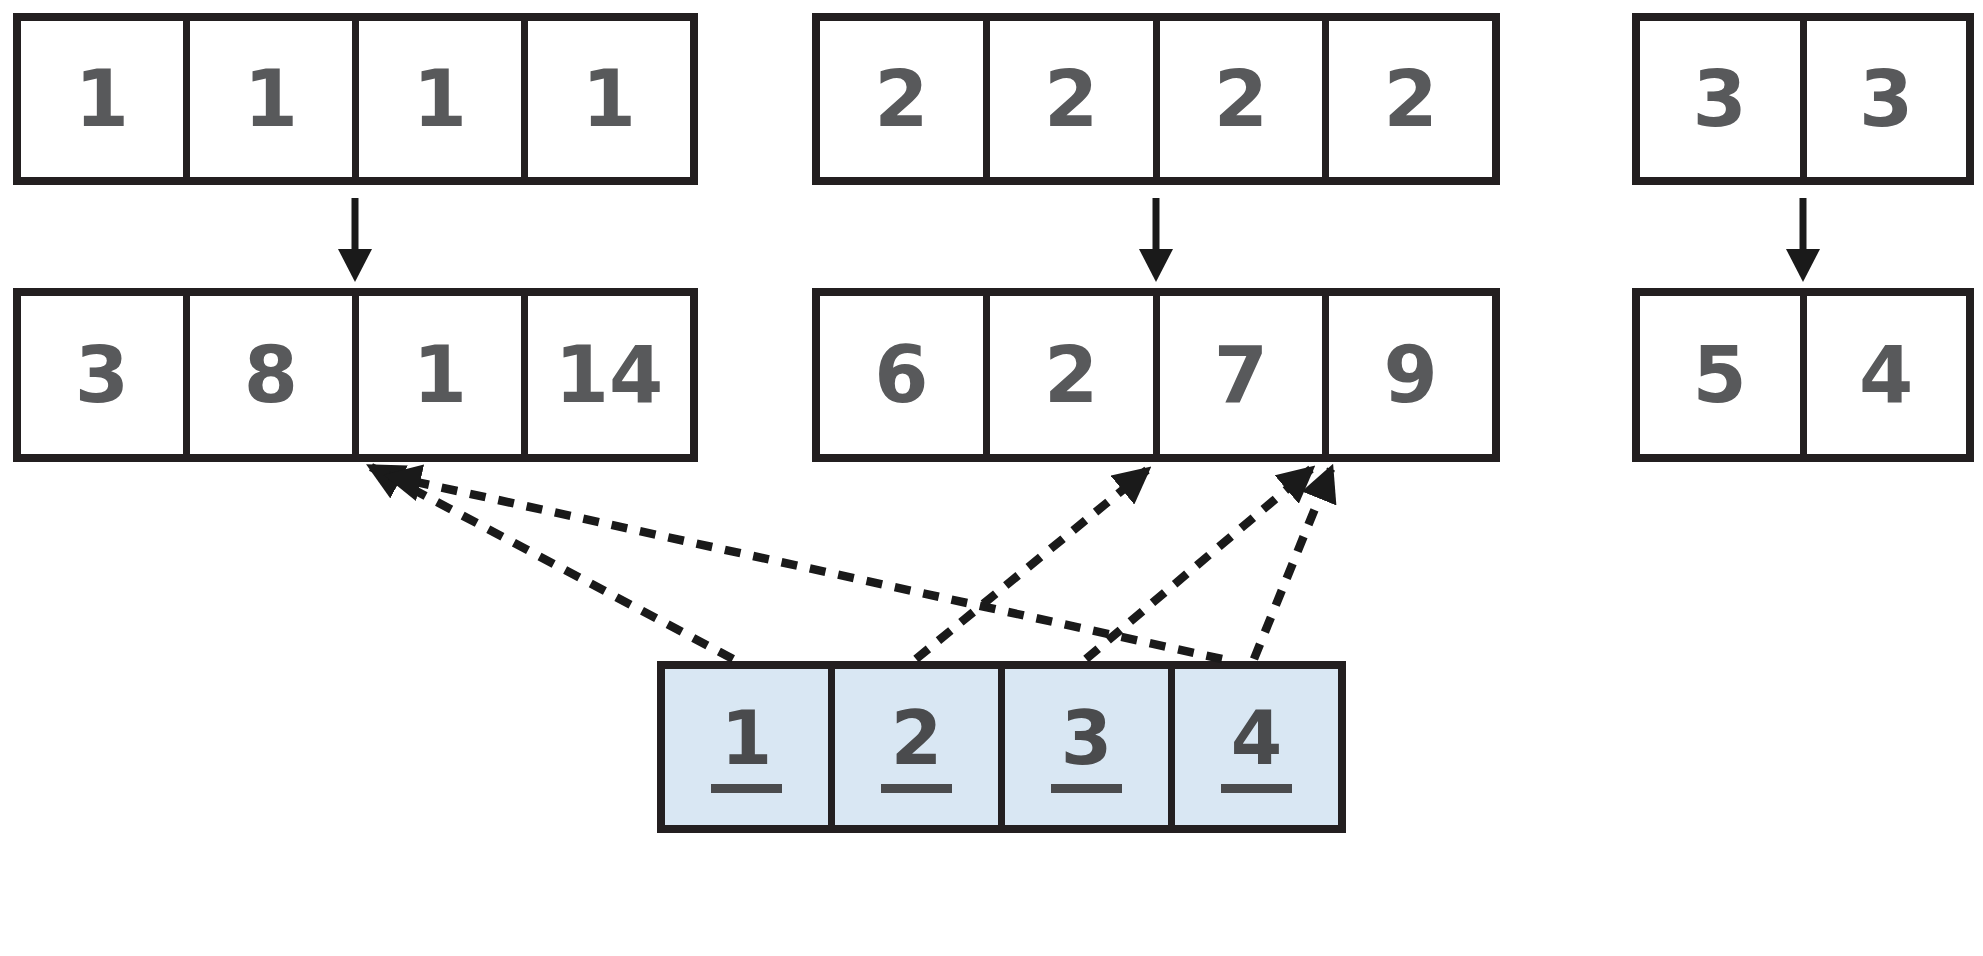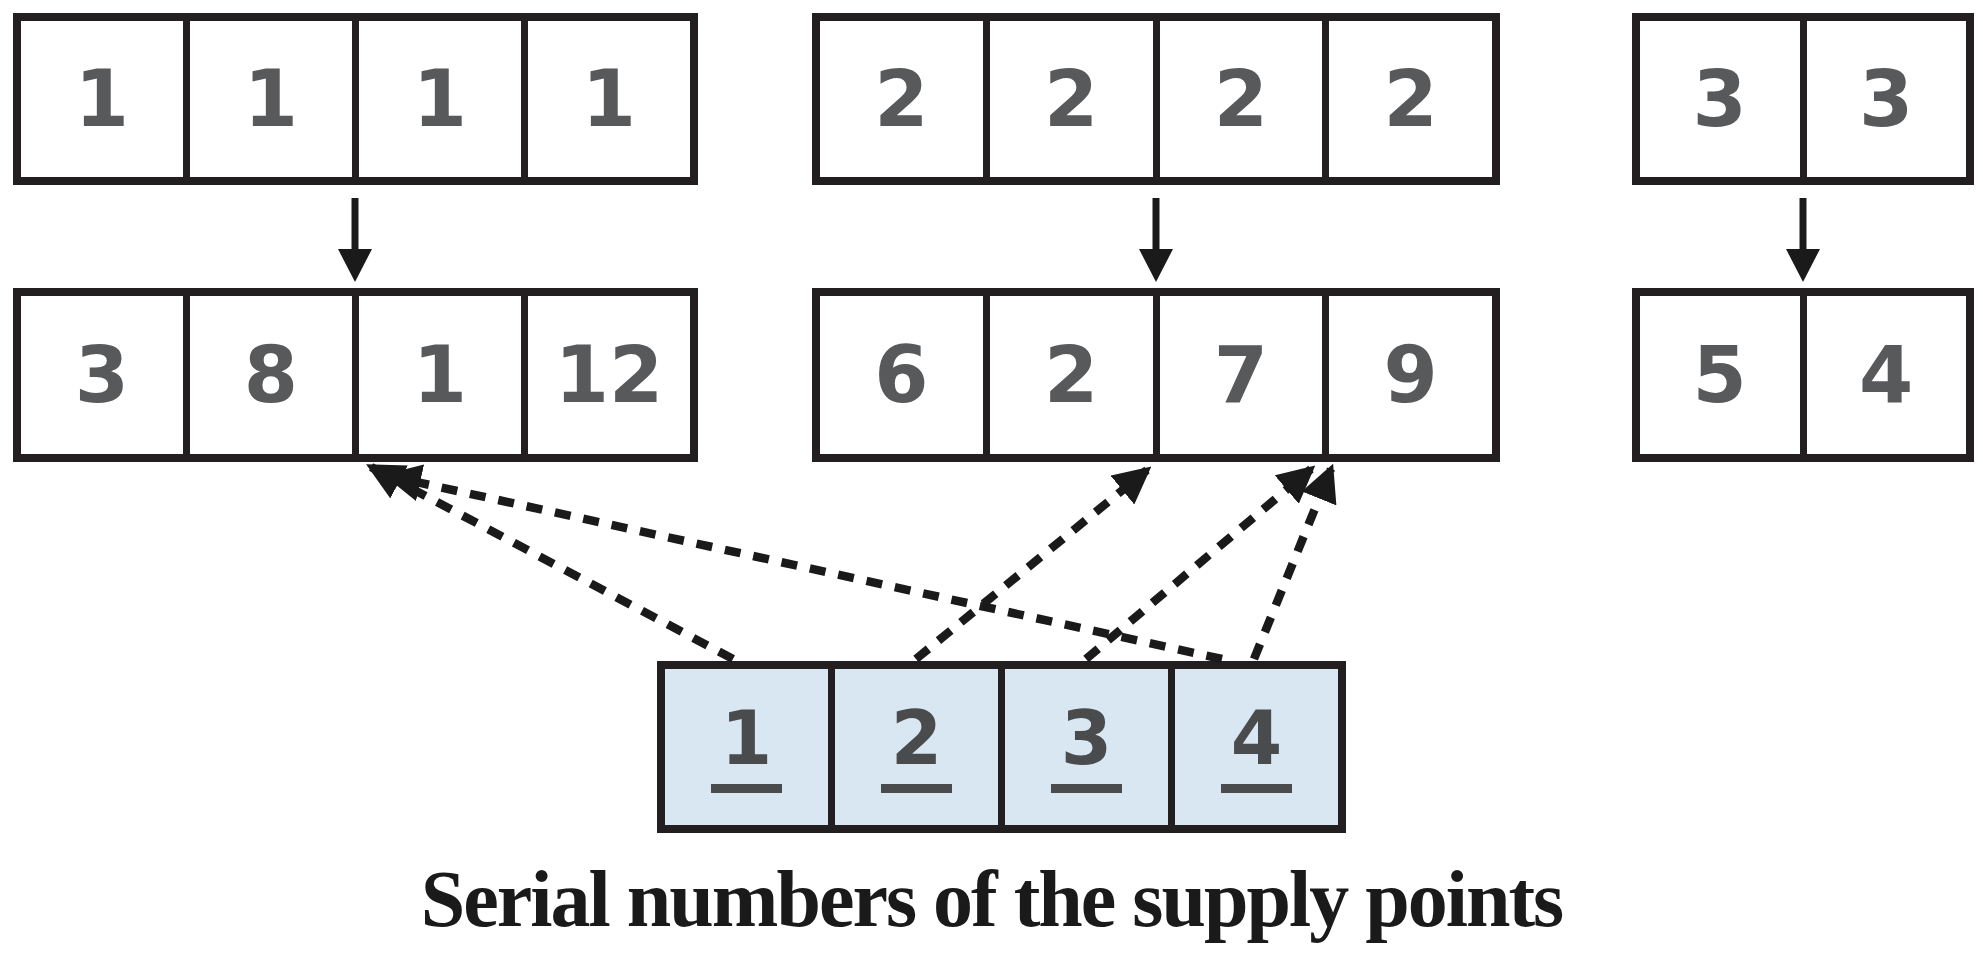--- a/index.html
+++ b/index.html
@@ -76,21 +76,21 @@
         <div class="cell">
           <span>3</span>
         </div>
         <div class="cell">
           <span>8</span>
         </div>
         <div class="cell">
           <span>1</span>
         </div>
         <div class="cell">
-          <span>12</span>
+          <span>14</span>
         </div>
       </div>
       <div class="group" style="left: 812px; top: 288px; width: 688px; height: 174px;">
         <div class="cell">
           <span>6</span>
         </div>
         <div class="cell">
           <span>2</span>
         </div>
         <div class="cell">
@@ -146,14 +146,13 @@
       </g>
     <g id="dashed-arrows">
         <line x1="733" y1="659" x2="371" y2="467" stroke="#1a1a1a" stroke-width="8.5" stroke-dasharray="16 13" marker-end="url(#head-dashed)"></line>
         <line x1="1222" y1="659" x2="389" y2="476" stroke="#1a1a1a" stroke-width="8.5" stroke-dasharray="16 13" marker-end="url(#head-dashed)"></line>
         <line x1="916" y1="659" x2="1147" y2="470" stroke="#1a1a1a" stroke-width="8.5" stroke-dasharray="16 13" marker-end="url(#head-dashed)"></line>
         <line x1="1086" y1="659" x2="1311" y2="469" stroke="#1a1a1a" stroke-width="8.5" stroke-dasharray="16 13" marker-end="url(#head-dashed)"></line>
         <line x1="1254" y1="659" x2="1331" y2="469" stroke="#1a1a1a" stroke-width="8.5" stroke-dasharray="16 13" marker-end="url(#head-dashed)"></line>
       </g>
   </svg>
 
-  <div class="caption">Serial numbers of the supply points</div>
 </div>
 
 </body></html>

